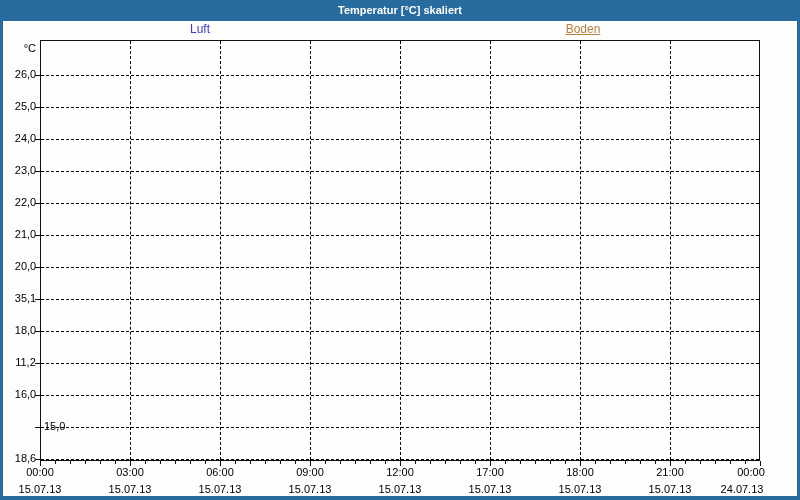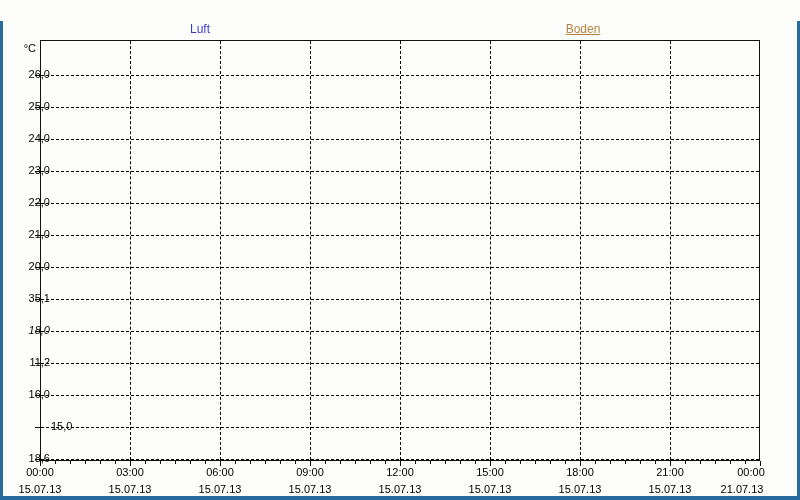--- a/index.html
+++ b/index.html
@@ -27,36 +27,39 @@
     font-size:11px; color:#000; text-align:right;
   }
   .plot-border {
     position:absolute; left:40px; top:40px; width:720px; height:421px;
     border:1px solid #111; background:transparent;
   }
   .hgrid { position:absolute; left:41px; width:718px; height:0; border-top:1px dashed #000; }
   .vgrid { position:absolute; top:41px; width:0; height:419px; border-left:1px dashed #000; }
   .ytick { position:absolute; left:35px; width:5px; height:1px; background:#111; }
   .ytick-label {
-    position:absolute; left:15px; width:35px; font-size:11px; color:#000;
-    text-align:right; line-height:13px;
+    position:absolute; left:8px; width:35px; font-size:11px; color:#000;
+    text-align:center; line-height:13px;
   }
   .xtick-major { position:absolute; top:461px; width:1px; height:5px; background:#111; }
   .xtick-minor { position:absolute; top:461px; width:1px; height:3px; background:#111; }
   .xtick-time, .xtick-date {
     position:absolute; font-size:11px; color:#000; line-height:12px;
     text-align:center; transform:translateX(-50%); white-space:nowrap;
   }
   .xtick-time { top:466px; }
   .xtick-date { top:483px; }
 </style>
 </head>
 <body>
 
 <div class="window">
+  <div class="titlebar" style="background: rgb(40, 107, 158);">
+    <span>Temperatur [°C] skaliert</span>
+  </div>
 
   <span id="legend-luft" class="legend-label" style="color: rgb(60, 60, 204);">Luft</span>
   <span id="legend-boden" class="legend-label" style="color: rgb(181, 130, 63);">Boden</span>
 
   <span class="ylabel">°C</span>
 
   <div class="plot-border"></div>
   <div id="plot-generated">
       <div class="hgrid" style="top: 75px;"></div>
       <div class="ytick" style="top: 75px;"></div>
@@ -77,21 +80,21 @@
       <div class="ytick" style="top: 235px;"></div>
       <div class="ytick-label" style="top: 228px;">21,0</div>
       <div class="hgrid" style="top: 267px;"></div>
       <div class="ytick" style="top: 267px;"></div>
       <div class="ytick-label" style="top: 260px;">20,0</div>
       <div class="hgrid" style="top: 299px;"></div>
       <div class="ytick" style="top: 299px;"></div>
       <div class="ytick-label" style="top: 292px;">35,1</div>
       <div class="hgrid" style="top: 331px;"></div>
       <div class="ytick" style="top: 331px;"></div>
-      <div class="ytick-label" style="top: 324px; font-style: italic;">18,0</div>
+      <div class="ytick-label" style="top: 324px;">18,0</div>
       <div class="hgrid" style="top: 363px;"></div>
       <div class="ytick" style="top: 363px;"></div>
       <div class="ytick-label" style="top: 356px;">11,2</div>
       <div class="hgrid" style="top: 395px;"></div>
       <div class="ytick" style="top: 395px;"></div>
       <div class="ytick-label" style="top: 388px;">16,0</div>
       <div class="hgrid" style="top: 427px;"></div>
       <div class="ytick" style="top: 427px;"></div>
       <div class="ytick-label" style="top: 420px; padding-left: 36px;">15,0</div>
       <div class="hgrid" style="top: 459px;"></div>
@@ -111,33 +114,33 @@
       <div class="vgrid" style="left: 310px;"></div>
       <div class="xtick-major" style="left: 310px;"></div>
       <div class="xtick-time" style="left: 310px;">09:00</div>
       <div class="xtick-date" style="left: 310px;">15.07.13</div>
       <div class="vgrid" style="left: 400px;"></div>
       <div class="xtick-major" style="left: 400px;"></div>
       <div class="xtick-time" style="left: 400px;">12:00</div>
       <div class="xtick-date" style="left: 400px;">15.07.13</div>
       <div class="vgrid" style="left: 490px;"></div>
       <div class="xtick-major" style="left: 490px;"></div>
-      <div class="xtick-time" style="left: 490px;">15:00</div>
+      <div class="xtick-time" style="left: 490px;">17:00</div>
       <div class="xtick-date" style="left: 490px;">15.07.13</div>
       <div class="vgrid" style="left: 580px;"></div>
       <div class="xtick-major" style="left: 580px;"></div>
       <div class="xtick-time" style="left: 580px;">18:00</div>
       <div class="xtick-date" style="left: 580px;">15.07.13</div>
       <div class="vgrid" style="left: 670px;"></div>
       <div class="xtick-major" style="left: 670px;"></div>
       <div class="xtick-time" style="left: 670px;">21:00</div>
       <div class="xtick-date" style="left: 670px;">15.07.13</div>
       <div class="xtick-major" style="left: 760px;"></div>
       <div class="xtick-time" style="left: 751px;">00:00</div>
-      <div class="xtick-date" style="left: 742px;">21.07.13</div>
+      <div class="xtick-date" style="left: 742px;">24.07.13</div>
       <div class="xtick-minor" style="left: 55px;"></div>
       <div class="xtick-minor" style="left: 70px;"></div>
       <div class="xtick-minor" style="left: 85px;"></div>
       <div class="xtick-minor" style="left: 100px;"></div>
       <div class="xtick-minor" style="left: 115px;"></div>
       <div class="xtick-minor" style="left: 145px;"></div>
       <div class="xtick-minor" style="left: 160px;"></div>
       <div class="xtick-minor" style="left: 175px;"></div>
       <div class="xtick-minor" style="left: 190px;"></div>
       <div class="xtick-minor" style="left: 205px;"></div>

